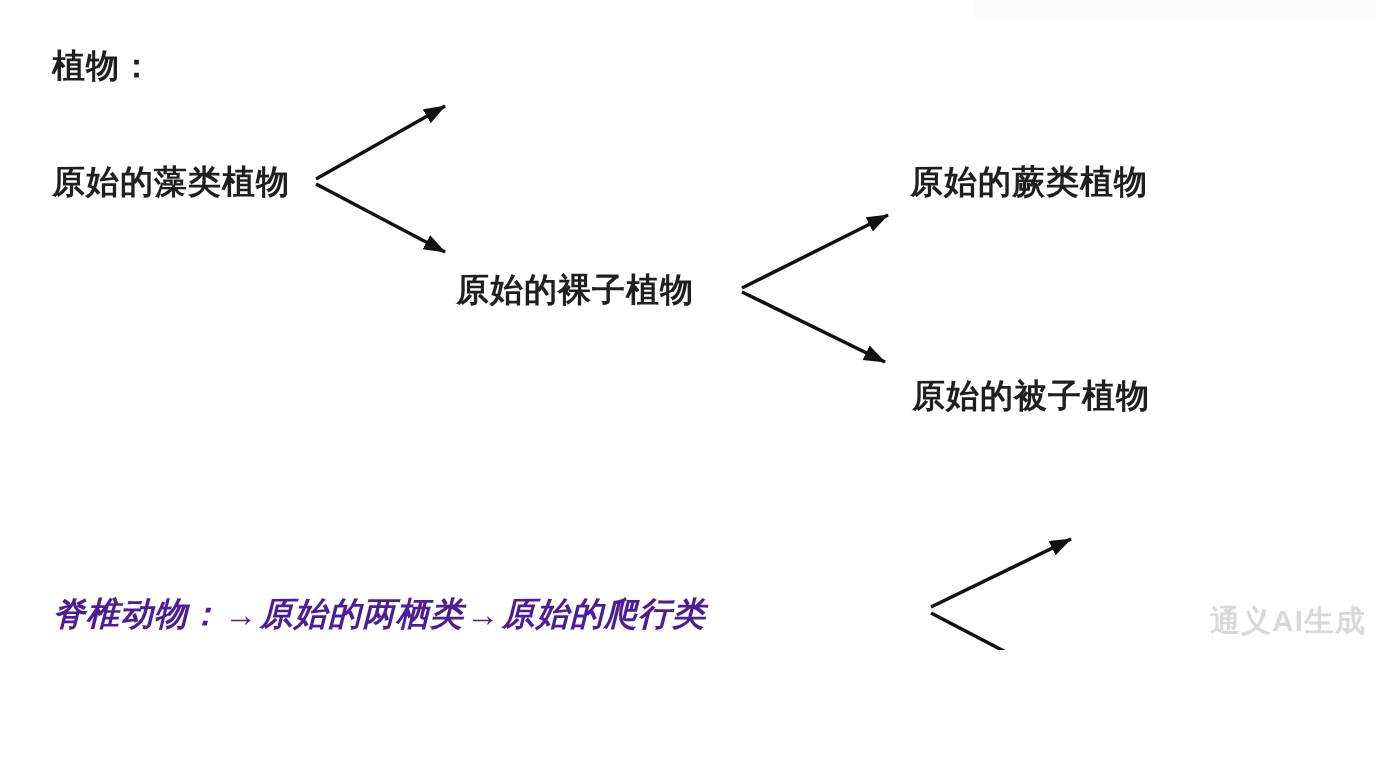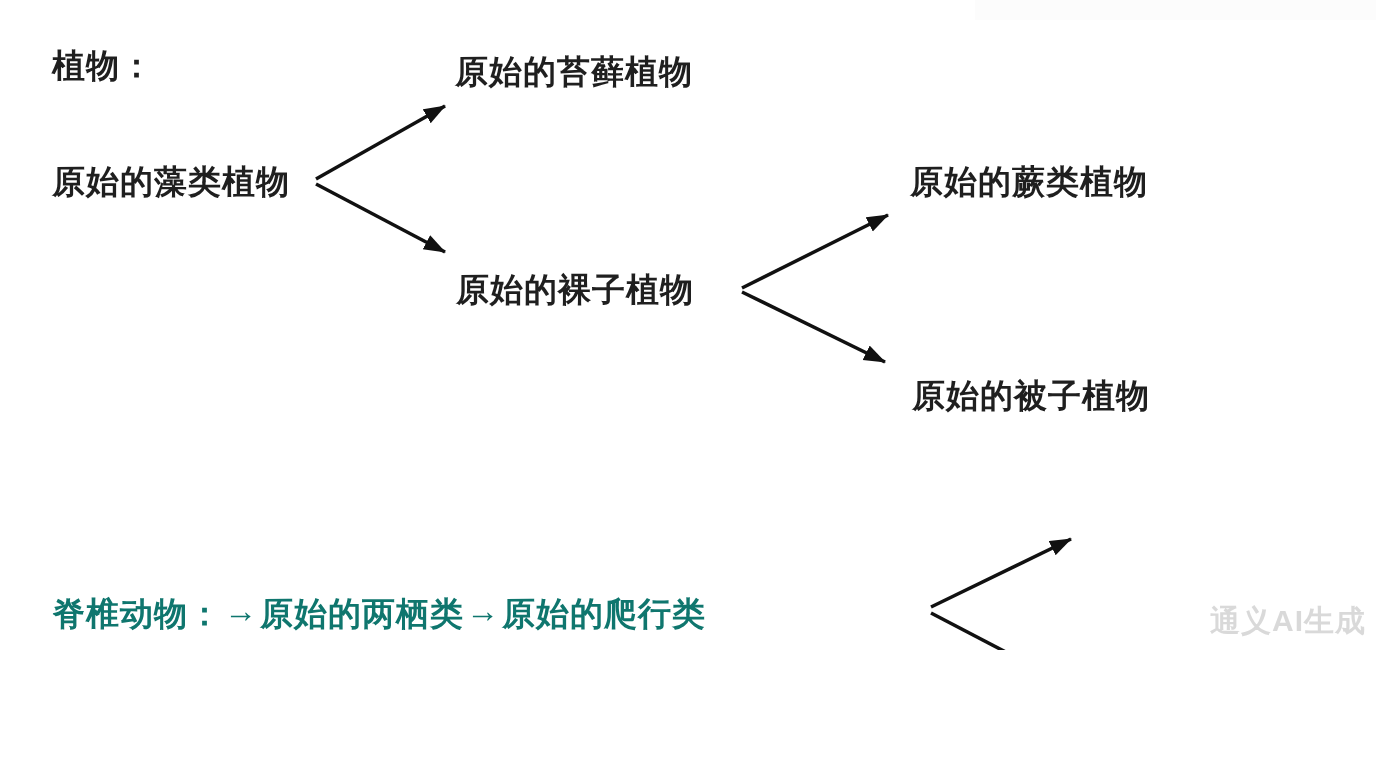--- a/index.html
+++ b/index.html
@@ -22,25 +22,27 @@
     color: #1f1f1f;
     letter-spacing: 1px;
     white-space: nowrap;
     line-height: 1.15;
   }
   .chain {
     position: absolute;
     left: 52px;
     top: 592px;
     display: flex;
+    align-items: center;
     font-size: 33px;
     font-weight: 600;
-    color: #0f766e;
+    color: #4c1d95;
     letter-spacing: 1px;
     white-space: nowrap;
+    font-style: italic;
   }
   .chain .chain-arrow {
     font-weight: 600;
     padding: 0 2px;
   }
   .edges-layer {
     position: absolute;
     left: 0;
     top: 0;
     width: 1376px;
@@ -86,21 +88,20 @@
     <line x1="742" y1="288" x2="888" y2="215" marker-end="url(#ah)"></line>
     <line x1="742" y1="292" x2="885" y2="362" marker-end="url(#ah)"></line>
     <line x1="931" y1="607" x2="1071" y2="539" marker-end="url(#ah)"></line>
     <line x1="931" y1="613" x2="1067" y2="684" marker-end="url(#ah)"></line>
   </svg>
 
   <div class="label" style="left:52px; top:47px">植物：</div>
 
   <div class="label" style="left:52px; top:163px">原始的藻类植物</div>
 
-  <div class="label" style="left:455px; top:53px">原始的苔藓植物</div>
 
   <div class="label" style="left:456px; top:271px">原始的裸子植物</div>
 
   <div class="label" style="left:910px; top:163px">原始的蕨类植物</div>
 
   <div class="label" style="left:912px; top:377px">原始的被子植物</div>
 
   <div class="chain">
     <span>脊椎动物：</span>
     <span class="chain-arrow">→</span>

